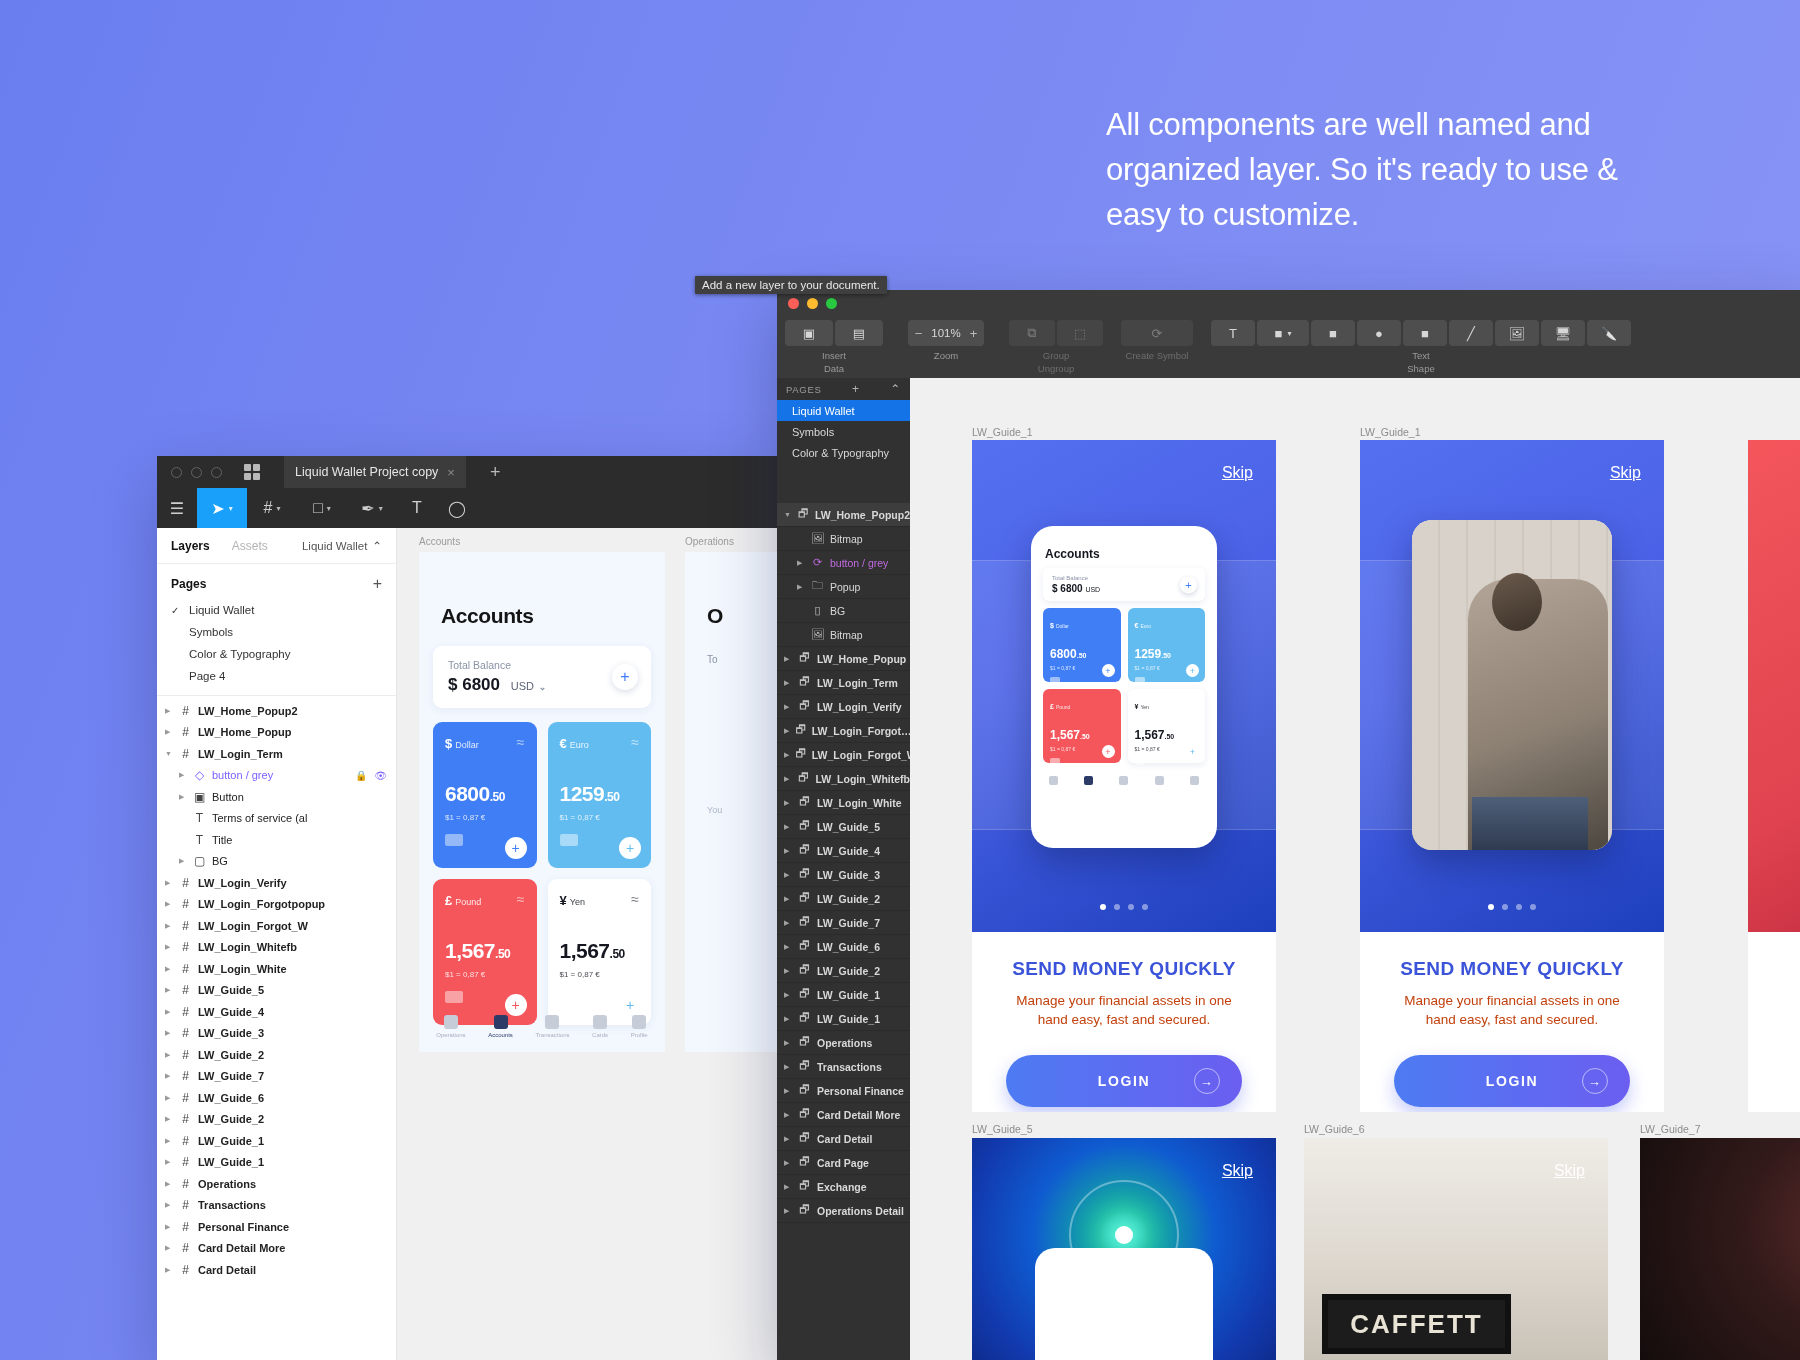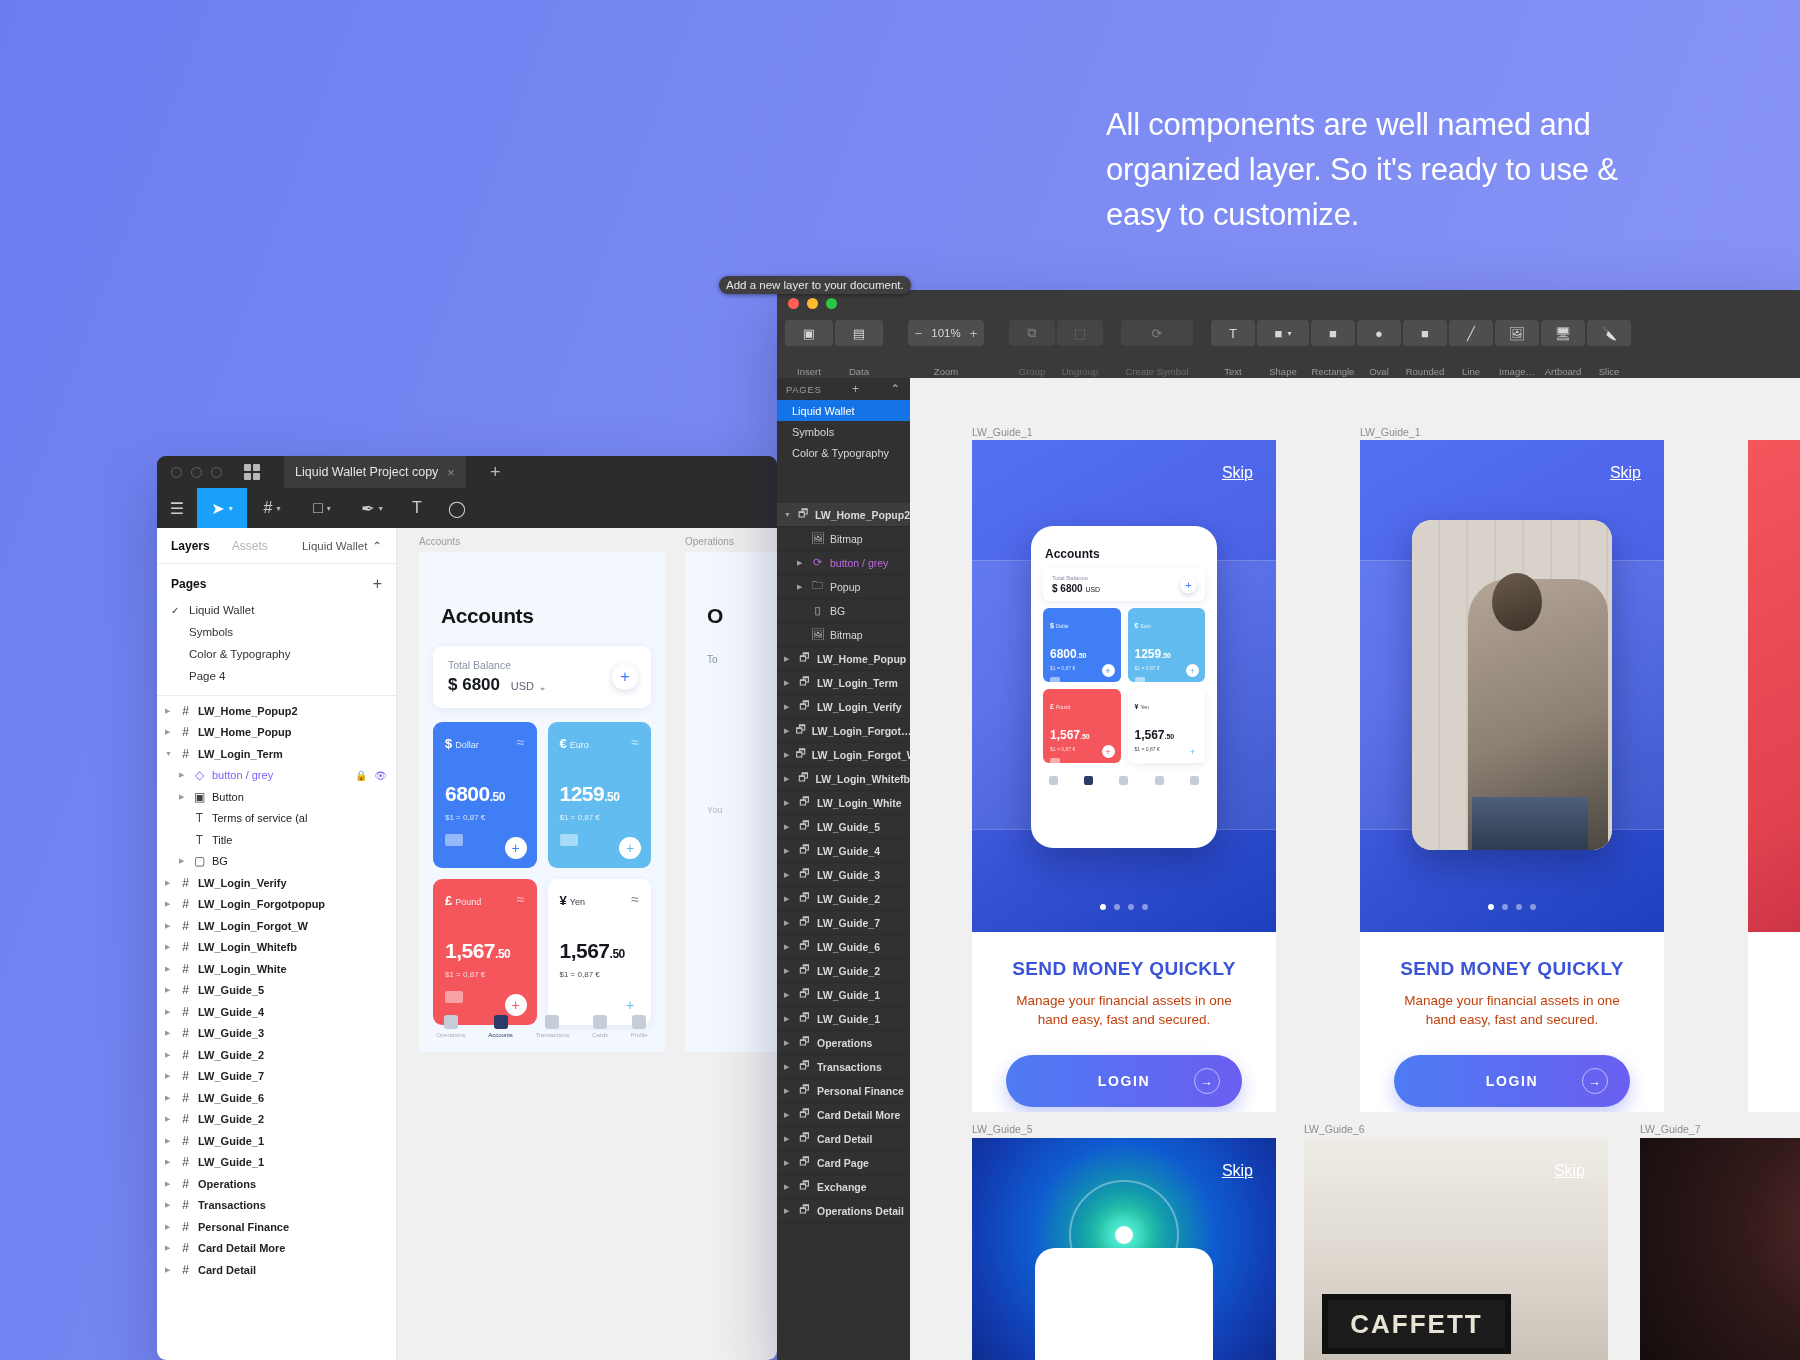--- a/index.html
+++ b/index.html
@@ -37,21 +37,21 @@
 
   
   .figma-win {
     position: absolute;
     left: 157px;
     top: 456px;
     width: 620px;
     height: 904px;
     background: #0c4a6e;
     box-shadow: 0 22px 60px rgba(30,35,90,.28);
-    border-radius: 9px;
+    border-radius: 0;
     overflow: hidden;
   }
   .fg-titlebar {
     height: 32px; background: #2c2c2c; display: flex; align-items: center;
     padding: 0 10px; gap: 10px;
   }
   .fg-dots { display: flex; gap: 9px; margin-left: 4px; }
   .fg-dots i { width: 11px; height: 11px; border-radius: 50%;
     border: 1.4px solid #636363; display: block; }
   .fg-grid-ico { width: 16px; height: 16px; display: grid;
@@ -154,28 +154,28 @@
   .sk-titlebar { height: 26px; background: #3a3a3a; display: flex; align-items: center; padding: 0 11px; gap: 8px;}
   .sk-titlebar i { width: 11px; height: 11px; border-radius: 50%; display: block; }
   .sk-toolbar { height: 62px; background: #3a3a3a; display: flex; align-items: flex-start; padding: 4px 8px 0; }
   .sk-group { display: flex; flex-direction: column; align-items: center; }
   .sk-btnrow { display: flex; gap: 2px; }
   .sk-btn {
     background: #4e4e4e; border-radius: 4px; height: 26px; min-width: 38px;
     display: flex; align-items: center; justify-content: center; color: #d6d6d6; font-size: 13px;
   }
   .sk-btn.dim { background: #454545; color: #7d7d7d; }
-  .sk-lbls { display: flex; gap: 2px; margin-top: 20px; }
+  .sk-lbls { display: flex; gap: 2px; margin-top: 4px; flex-direction: column; }
   .sk-lbl { font-size: 9.5px; color: #9a9a9a; text-align: center; min-width: 38px; }
   .sk-lbl.dim { color: #6e6e6e; }
   .sk-sep { width: 18px; }
   .sk-tooltip {
-    position: absolute; left: 719px; top: 276px;
+    position: absolute; left: 695px; top: 276px;
     background: #3f3f3f; color: #e8e8e8; font-size: 11.5px;
-    padding: 3px 7px; border-radius: 9px; box-shadow: 0 1px 4px rgba(0,0,0,.45);
+    padding: 3px 7px; border-radius: 1px; box-shadow: 0 1px 4px rgba(0,0,0,.45);
     z-index: 40; white-space: nowrap;
   }
   .sk-zoom { display: flex; align-items: center; background: #4e4e4e; border-radius: 4px; height: 26px; padding: 0 7px; gap: 9px; color: #d8d8d8; font-size: 11.5px;}
   .sk-zoom .pm { color: #bdbdbd; font-size: 13px; }
 
   .sk-body { display: flex; height: calc(1070px - 88px); }
   .sk-side { width: 133px; background: #313131; overflow: hidden; flex: none;}
   .sk-pages-head { display: flex; align-items: center; height: 22px; padding: 0 9px; font-size: 9.5px; color: #9d9d9d; letter-spacing: .7px; }
   .sk-pages-head .i { margin-left: auto; color: #b3b3b3; font-size: 12px; padding-left: 7px;}
   .sk-page { height: 21px; display: flex; align-items: center; padding-left: 15px; font-size: 11px; color: #d8d8d8; }

